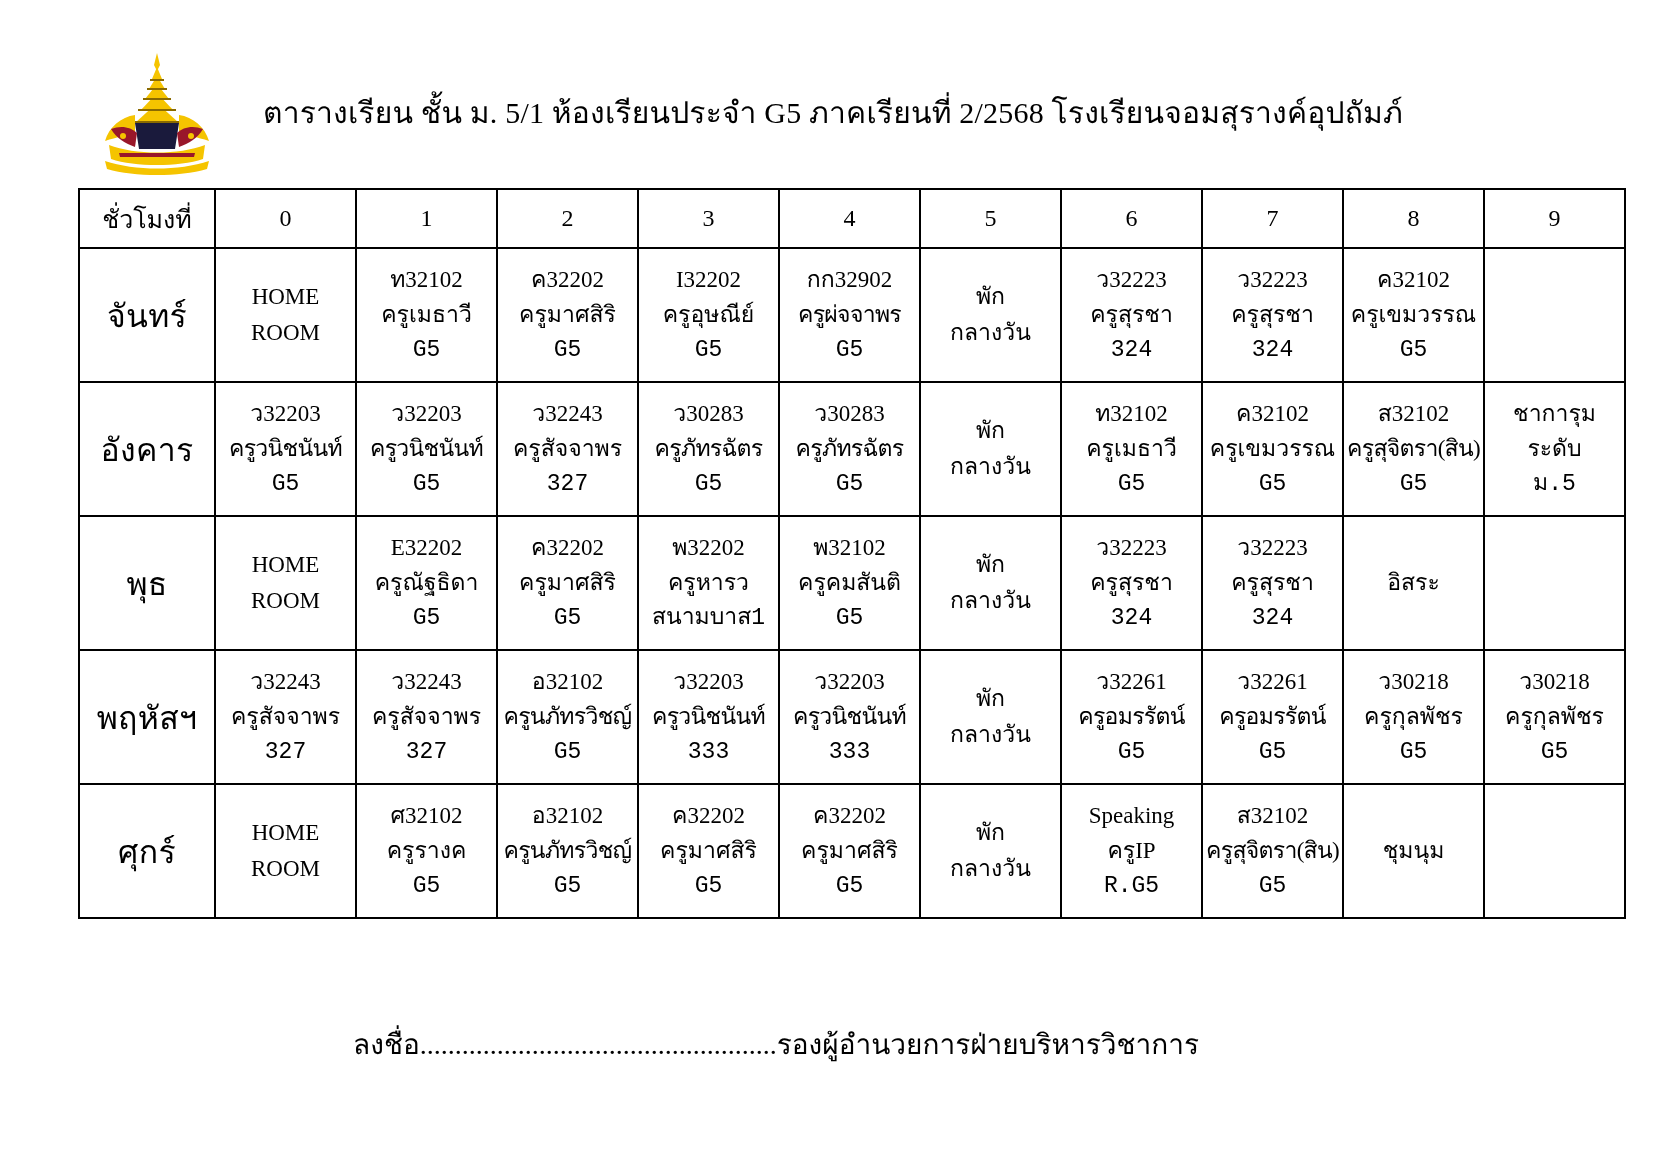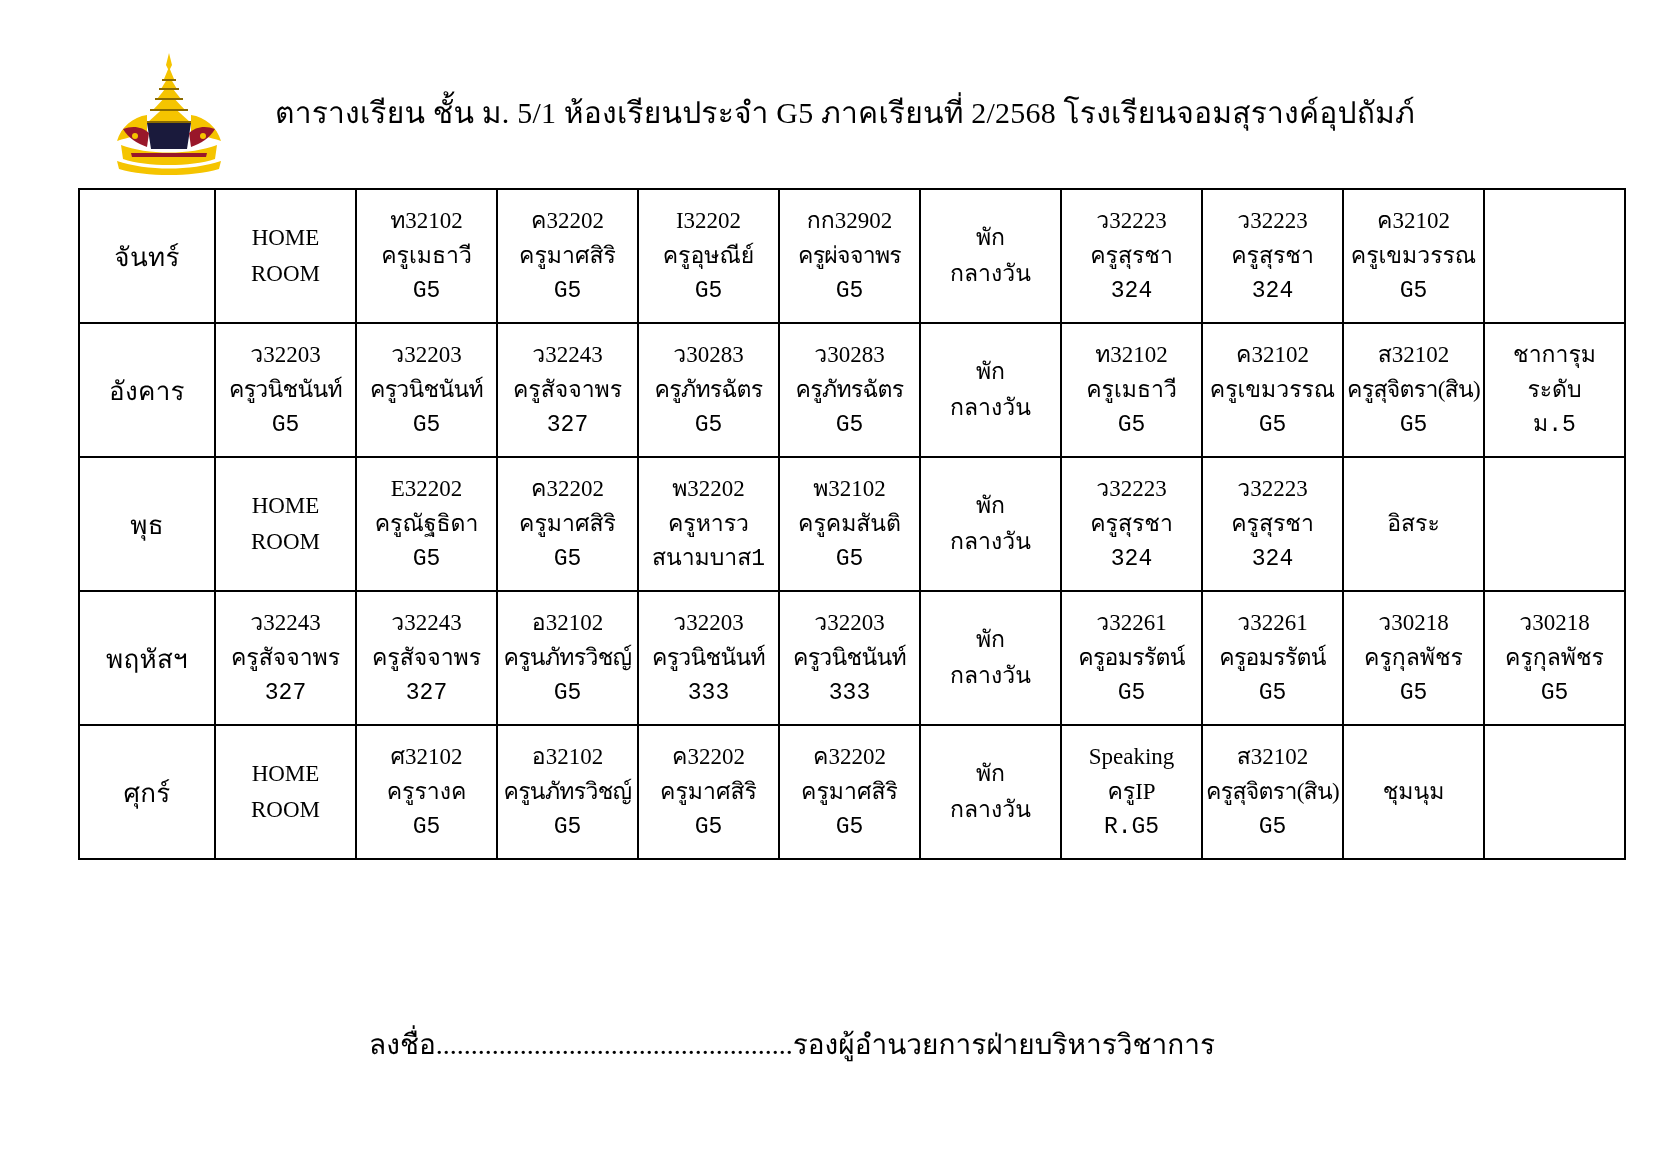--- a/index.html
+++ b/index.html
@@ -18,21 +18,21 @@
     position: relative;
     width: 1654px;
     height: 1169px;
     background: #ffffff;
     box-sizing: border-box;
   }
 
   
   .header {
     position: absolute;
-    left: 16px;
+    left: 4px;
     top: 48px;
     width: 1490px;
     height: 130px;
     display: flex;
     align-items: center;
   }
   .crest-wrap {
     width: 150px;
     height: 130px;
     margin-left: 78px;
@@ -80,39 +80,39 @@
   col.c-per   { width: 141px; }
 
   tr.row-period td { height: 57px; font-size: 24px; }
   tr.row-period td.hdr-label { font-size: 25px; }
 
   tr.row-time td { height: 48px; font-size: 21px; letter-spacing: -0.3px; }
   tr.row-time td.hdr-label { font-size: 25px; letter-spacing: 0; }
 
   tr.row-day td { height: 132px; }
   td.daycell {
-    font-size: 26px;
+    font-size: 32px;
     font-weight: bold;
     letter-spacing: 0.3px;
     margin-left: 40px;
   }
   td.slot {
     font-size: 23px;
     line-height: 1.55;
     padding: 4px 1px;
   }
   td.slot .l1 { display: block; white-space: nowrap; }
   td.slot .l2 { display: block; white-space: nowrap; }
   td.slot .l3 { display: block; white-space: nowrap; font-family: Liberation Mono, monospace; }
   td.slot.tight .l2 { letter-spacing: -0.7px; }
 
   
   .footer {
     position: absolute;
-    left: 86px;
+    left: 70px;
     top: 1022px;
     width: 1412px;
     text-align: center;
     font-size: 28px;
     white-space: nowrap;
     font-family: "Liberation Serif", "DejaVu Serif", serif;
   }
 </style>
 </head>
 <body>
@@ -169,20 +169,33 @@
           <col class="c-per">
           <col class="c-per">
           <col class="c-per">
         <col class="c-per">
           <col class="c-per">
           <col class="c-per">
           <col class="c-per">
           <col class="c-per">
       </colgroup>
       <tbody id="tbody">
+          <tr class="row-period">
+            <td class="hdr-label">ชั่วโมงที่</td>
+            <td>0</td>
+            <td>1</td>
+            <td>2</td>
+            <td>3</td>
+            <td>4</td>
+            <td>5</td>
+            <td>6</td>
+            <td>7</td>
+            <td>8</td>
+            <td>9</td>
+          </tr>
           <tr class="row-day">
             <td class="daycell">จันทร์</td>
             <td class="slot">
               <span class="l1">HOME</span>
               <span class="l2">ROOM</span>
               <span class="l3"></span>
             </td>
             <td class="slot">
               <span class="l1">ท32102</span>
               <span class="l2">ครูเมธาวี</span>

